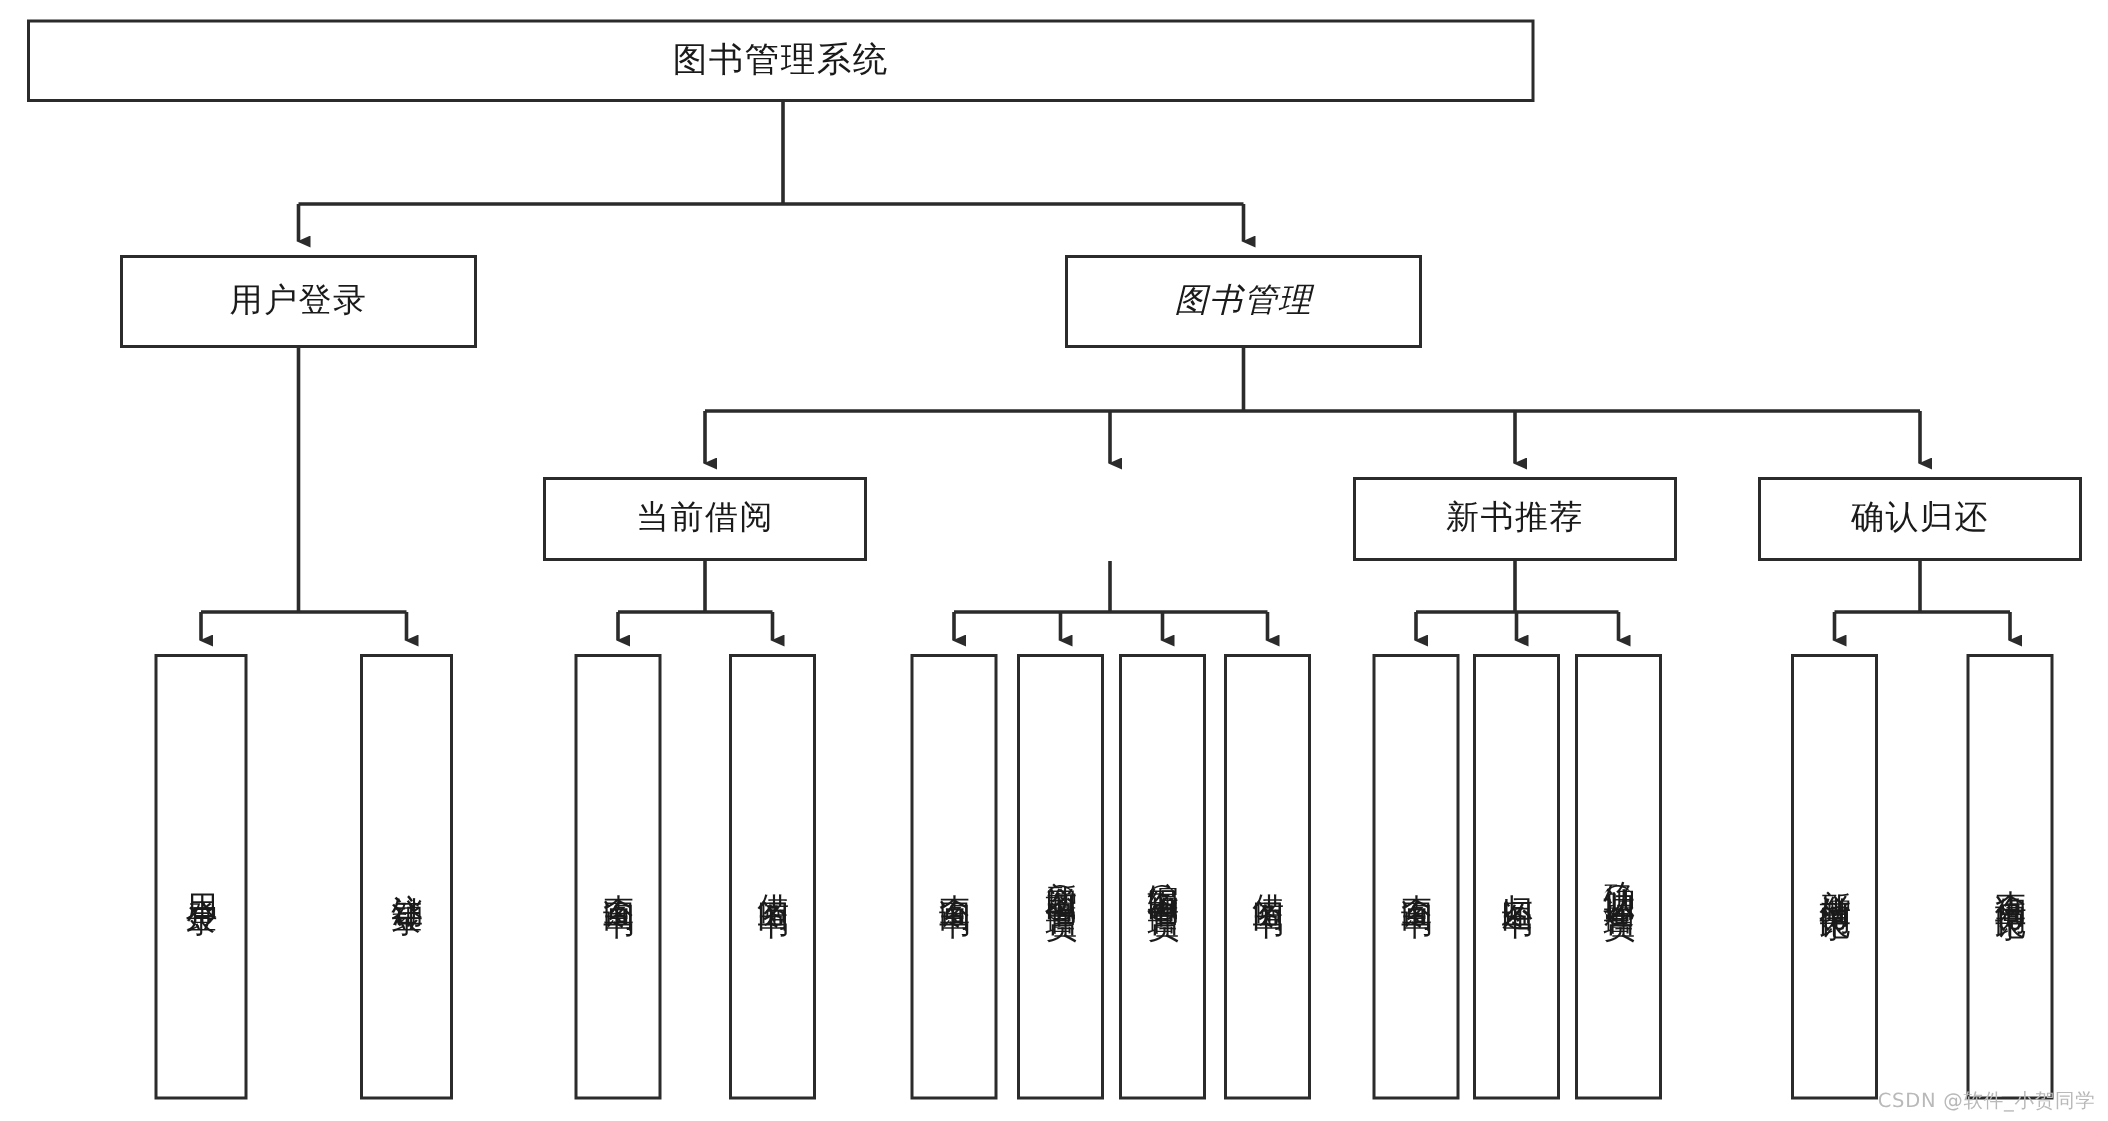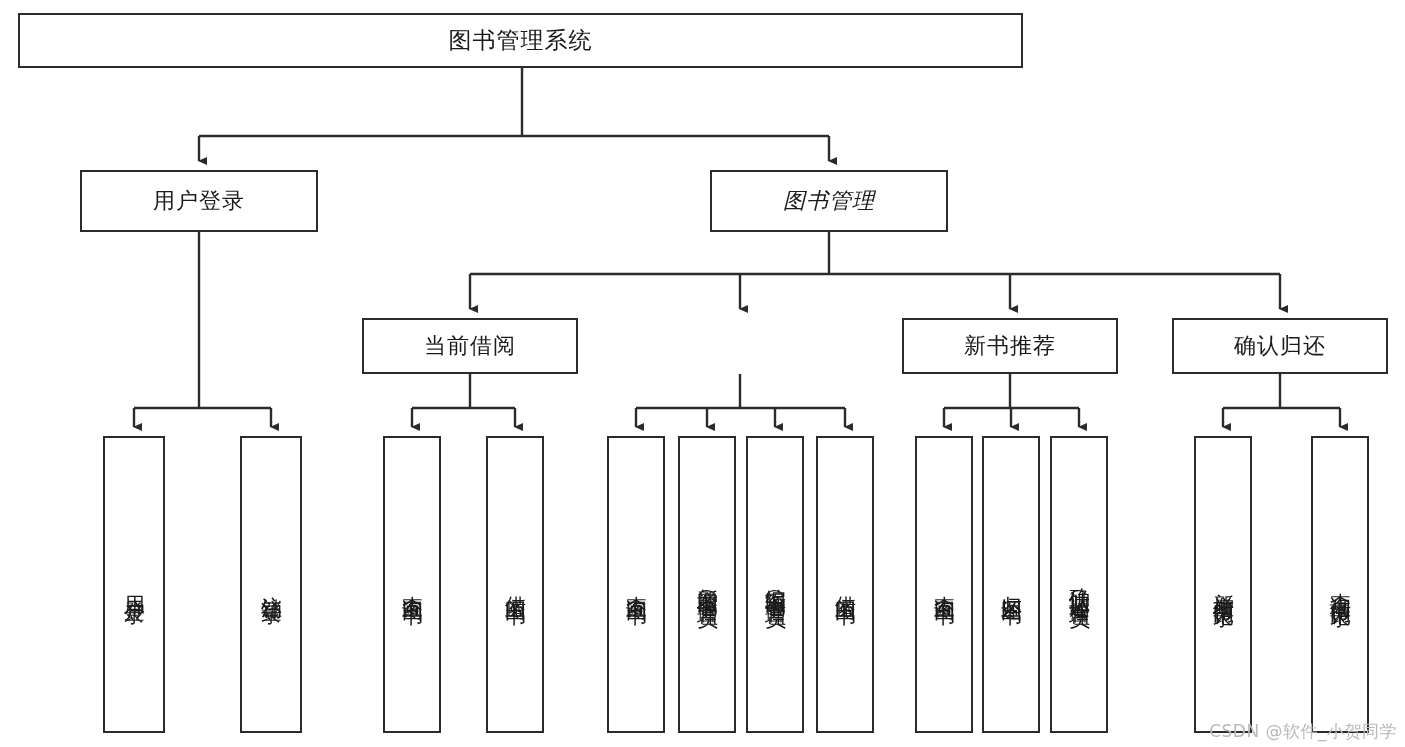--- a/index.html
+++ b/index.html
@@ -59,21 +59,21 @@
     white-space: nowrap;
     display: block;
   }
   #root-node {
     font-size: 23px;
   }
   #watermark {
     position: absolute;
     right: 8px;
     bottom: 4px;
-    font-size: 17px;
+    font-size: 13px;
     color: #b9b9b9;
     letter-spacing: 0.5px;
     white-space: nowrap;
     user-select: none;
   }
 </style>
 </head>
 <body>
 
 <div id="diagram-root">

